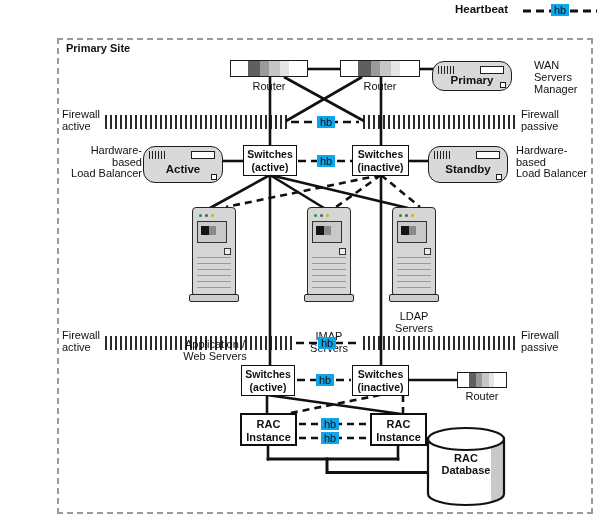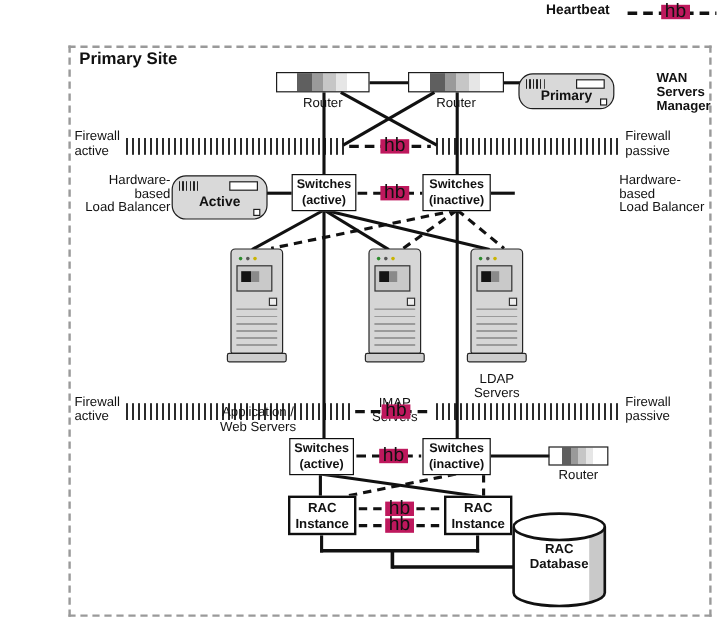--- a/index.html
+++ b/index.html
@@ -18,21 +18,21 @@
   .appliance{position:absolute;background:#d9d9d9;border:1.6px solid #1d1d1d;border-radius:12px;z-index:3;box-sizing:border-box;}
   .appliance .vents{position:absolute;left:5px;top:4px;width:16px;height:8px;
           background:repeating-linear-gradient(90deg,#222 0,#222 1.2px,transparent 1.2px,transparent 3px);}
   .appliance .slot{position:absolute;right:7px;top:4px;width:22px;height:6px;background:#fff;border:1.4px solid #1d1d1d;}
   .appliance .dlabel{position:absolute;left:0;right:0;text-align:center;font-weight:bold;font-size:11.5px;}
   .appliance .corner{position:absolute;right:5px;bottom:2px;width:4px;height:4px;border:1px solid #1d1d1d;background:#fff;}
   .switchbox{position:absolute;background:#fff;border:1.7px solid #0e0e0e;z-index:3;box-sizing:border-box;
              text-align:center;font-weight:bold;font-size:10.5px;line-height:12.5px;padding-top:2px;}
   .racbox{position:absolute;background:#fff;border:2.2px solid #0e0e0e;z-index:3;box-sizing:border-box;
           text-align:center;font-weight:bold;font-size:11px;line-height:13px;padding-top:3px;}
-  .hb{position:absolute;z-index:4;background:#be185d;font-size:16px;line-height:12px;padding:0 3px;}
+  .hb{position:absolute;z-index:4;background:#0ea5e9;font-size:11px;line-height:12px;padding:0 3px;}
   .server{position:absolute;width:44px;height:88px;background:#d6d6d6;border:1.7px solid #262626;
           border-radius:4px 4px 2px 2px;z-index:3;box-sizing:border-box;}
   .server::after{content:'';position:absolute;left:-4px;right:-4px;bottom:-8px;height:6px;
           background:#cdcdcd;border:1.6px solid #262626;border-radius:2px;}
   .server .leds{position:absolute;top:6px;left:6px;height:4px;display:flex;gap:3px;}
   .server .led{width:3px;height:3px;border-radius:50%;}
   .led.g{background:#2e8b2e;} .led.d{background:#555;} .led.y{background:#c9b400;}
   .server .bay{position:absolute;top:13px;left:4px;right:8px;height:20px;background:#c9c9c9;border:1.3px solid #333;}
   .server .bay::after{content:'';position:absolute;left:3px;top:4px;width:15px;height:9px;
           background:linear-gradient(90deg,#141414 0 55%,#8a8a8a 55% 100%);}
@@ -40,21 +40,21 @@
   .server .ventsS{position:absolute;left:4px;right:4px;bottom:5px;height:32px;
           background:repeating-linear-gradient(180deg,#9a9a9a 0,#9a9a9a 1.5px,transparent 1.5px,transparent 6px);}
   .legend-title{position:absolute;left:455px;top:3px;font-size:11.5px;font-weight:bold;z-index:3;}
 </style>
 </head>
 <body>
 
 <div class="stage">
 
   <div class="site-border"></div>
-  <div class="lbl b" style="left:66px;top:43px;font-size:14px;">Primary Site</div>
+  <div class="lbl b" style="left:66px;top:43px;font-size:11px;">Primary Site</div>
 
   <div class="legend-title">Heartbeat</div>
   <div class="hb" style="left:551px;top:4px;">hb</div>
 
   <div class="fwbar" style="left:105px;top:115px;width:183px;"></div>
   <div class="fwbar" style="left:363px;top:115px;width:153px;"></div>
   <div class="fwbar" style="left:105px;top:336px;width:188px;"></div>
   <div class="fwbar" style="left:363px;top:336px;width:153px;"></div>
 
   <svg class="lines" width="600" height="521" viewBox="0 0 600 521">
@@ -106,21 +106,21 @@
   <div class="lbl center" style="left:230px;top:81px;width:78px;">Router</div>
   <div class="router" style="left:340px;top:60px;width:80px;"></div>
   <div class="lbl center" style="left:340px;top:81px;width:80px;">Router</div>
 
   <div class="appliance" style="left:432px;top:61px;width:80px;height:30px;">
     <div class="vents"></div>
     <div class="slot"></div>
     <div class="dlabel" style="top:12px;">Primary</div>
     <div class="corner"></div>
   </div>
-  <div class="lbl" style="left:547px;top:59px;line-height:12px;font-weight:bold;">
+  <div class="lbl" style="left:534px;top:59px;line-height:12px;">
     <div>WAN</div>
     <div>Servers</div>
     <div>Manager</div>
   </div>
 
   <div class="lbl" style="left:62px;top:109px;">
     <div>Firewall</div>
     <div>active</div>
   </div>
   <div class="lbl" style="left:521px;top:109px;">
@@ -141,20 +141,26 @@
     <div class="corner"></div>
   </div>
   <div class="switchbox" style="left:243px;top:145px;width:54px;height:31px;">
     <div>Switches</div>
     <div>(active)</div>
   </div>
   <div class="hb" style="left:317px;top:155px;">hb</div>
   <div class="switchbox" style="left:352px;top:145px;width:57px;height:31px;">
     <div>Switches</div>
     <div>(inactive)</div>
+  </div>
+  <div class="appliance" style="left:428px;top:146px;width:80px;height:37px;">
+    <div class="vents"></div>
+    <div class="slot"></div>
+    <div class="dlabel" style="top:16px;">Standby</div>
+    <div class="corner"></div>
   </div>
   <div class="lbl" style="left:516px;top:145px;width:86px;">
     <div>Hardware-</div>
     <div>based</div>
     <div>Load Balancer</div>
   </div>
 
   <div class="server" style="left:192px;top:207px;">
     <div class="leds">
         <span class="led g"></span>

